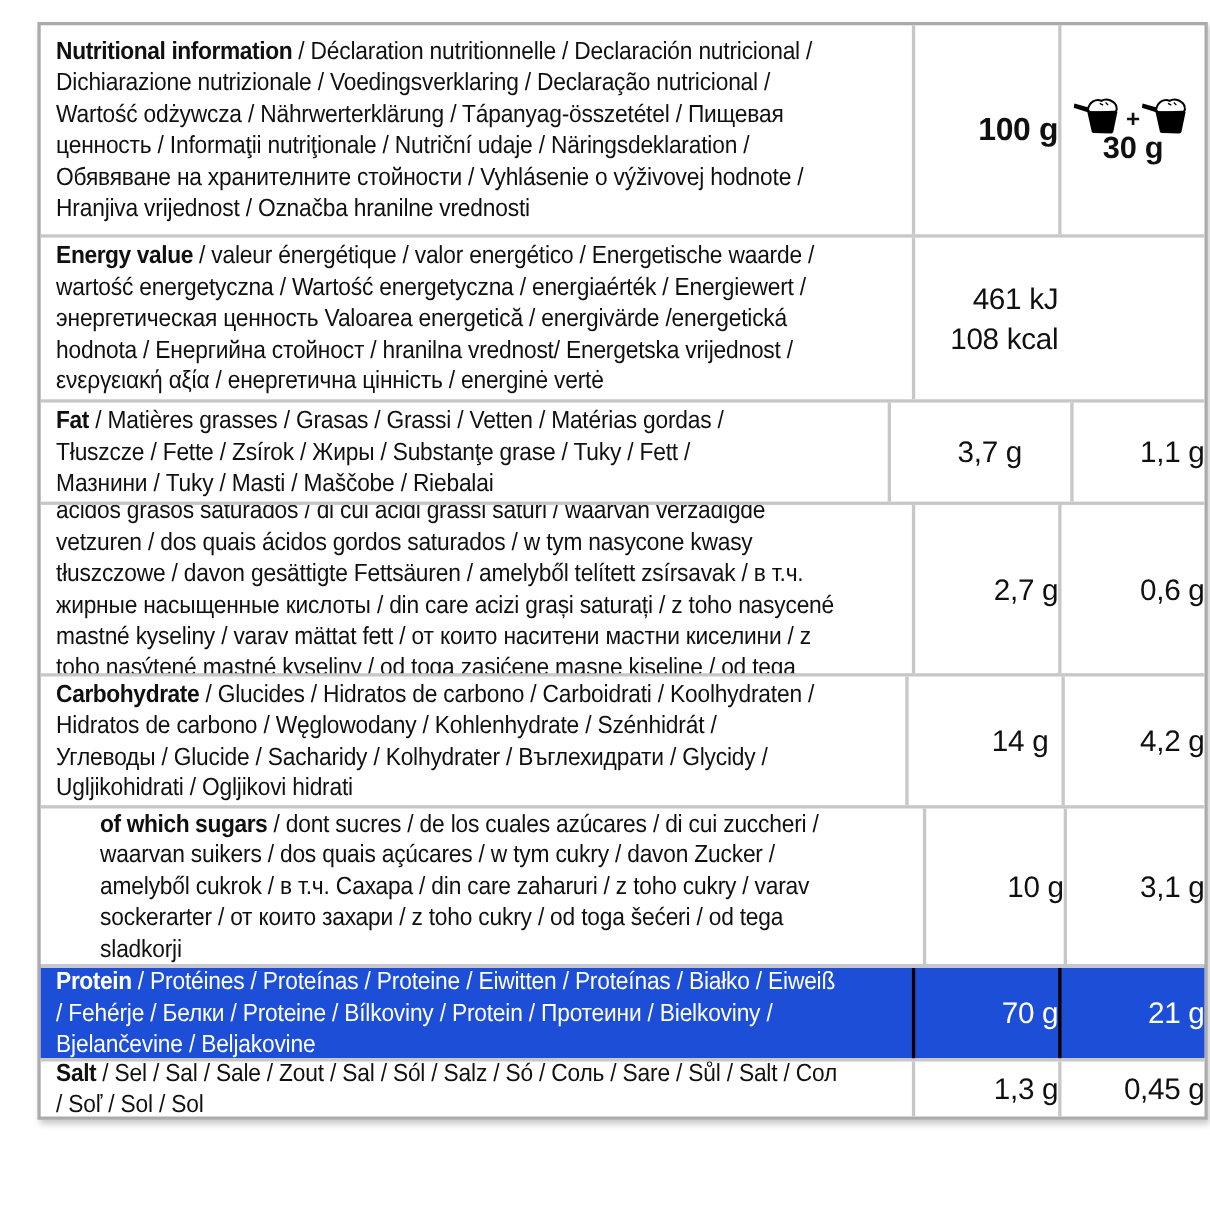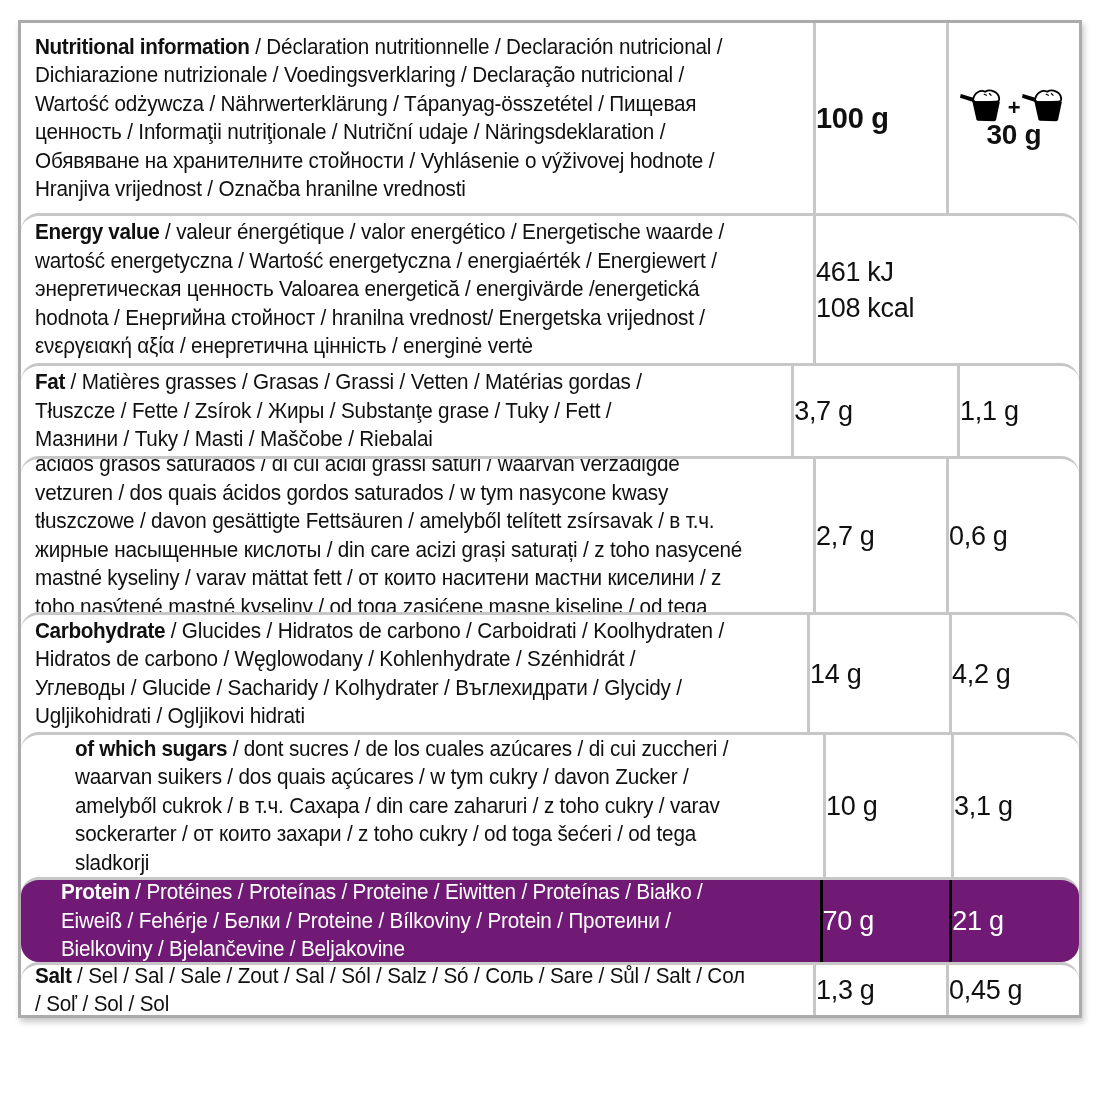--- a/index.html
+++ b/index.html
@@ -4,44 +4,44 @@
 <style>
   :root{
     --line:#c7c7c7;
     --outer:#ababab;
     --ink:#101010;
   }
   *{box-sizing:border-box;margin:0;padding:0;}
   html,body{width:1100px;height:1100px;background:#ffffff;
     font-family:"Liberation Sans", sans-serif; color:var(--ink);}
   .nutrition-table{
-    position:absolute; left:18px; top:20px;
+    position:absolute; left:34px; top:20px;
     width:1064px;
     border:3px solid var(--outer);
     background:#ffffff;
     box-shadow:2px 4px 6px rgba(0,0,0,0.22);
   }
   .row{display:flex; width:100%;}
-  .row + .row{border-top:3px solid var(--line);border-radius:18px;}
+  .row + .row{border-top:3px solid var(--line);}
   .c-label{width:792px; display:flex; align-items:center; padding:4px 6px 4px 14px; overflow:hidden;}
   .c-val{width:133px; border-left:3px solid var(--line);
-    display:flex; flex-direction:column; align-items:flex-start; justify-content:center;
+    display:flex; flex-direction:column; align-items:flex-end; justify-content:center;
     text-align:center; font-size:27px; line-height:36px; letter-spacing:-0.3px;}
   .label-text{
     width:842px; transform:scaleX(0.92); transform-origin:0 50%;
     font-size:22.5px; line-height:28.5px; letter-spacing:-0.2px;
   }
   .label-text b{font-weight:bold; letter-spacing:-0.4px;}
   .r-head{height:190px;}
   .r-energy{height:150px;}
   .r-fat{height:93px;gap:44px;}
   .r-sat{height:156px;}
   .r-carb{height:120px;gap:12px;}
   .r-sugar{height:145px;padding-left:40px;}
-  .r-protein{height:85px; background:#701a75; color:#ffffff;padding-left:26px;}
+  .r-protein{height:85px; background:#1d4ed8; color:#ffffff;}
   .r-protein .c-val{border-left-color:#000000;}
   .r-salt{height:53px;}
   .hdr-val{font-weight:bold; font-size:29px;}
   .serv-cell{display:flex; flex-direction:column; align-items:center; justify-content:center;}
   .scoops{display:flex; align-items:center; gap:2px;}
   .plus{font-weight:bold; font-size:22px; line-height:22px; margin-top:8px;}
   .serv-amount{font-weight:bold; font-size:28px; line-height:30px; margin-top:-2px;}
   svg.scoop{display:block;}
 </style>
 </head>

